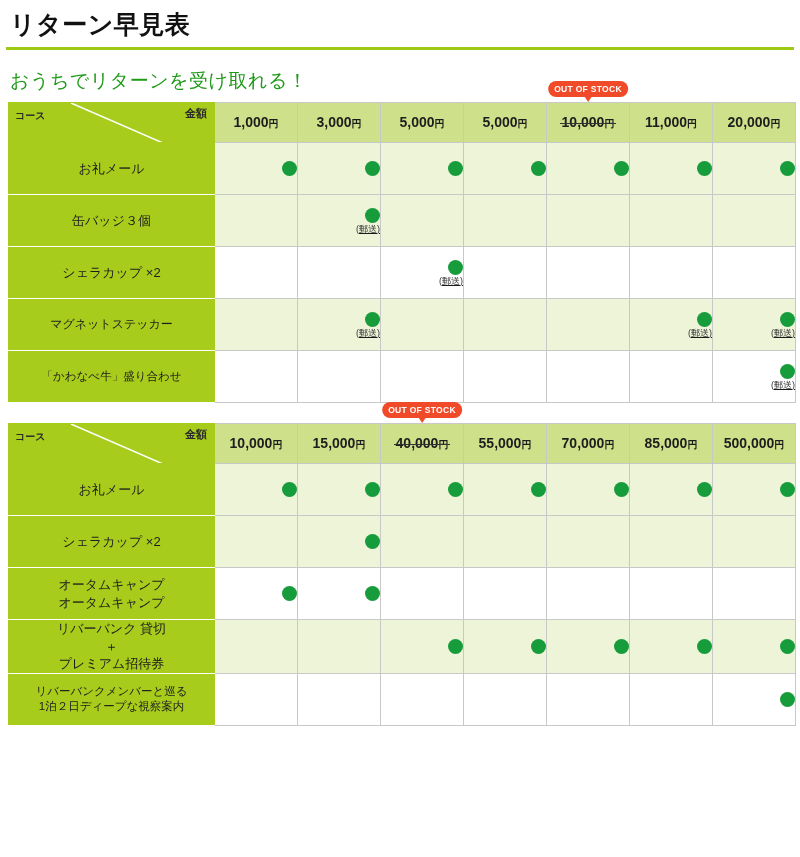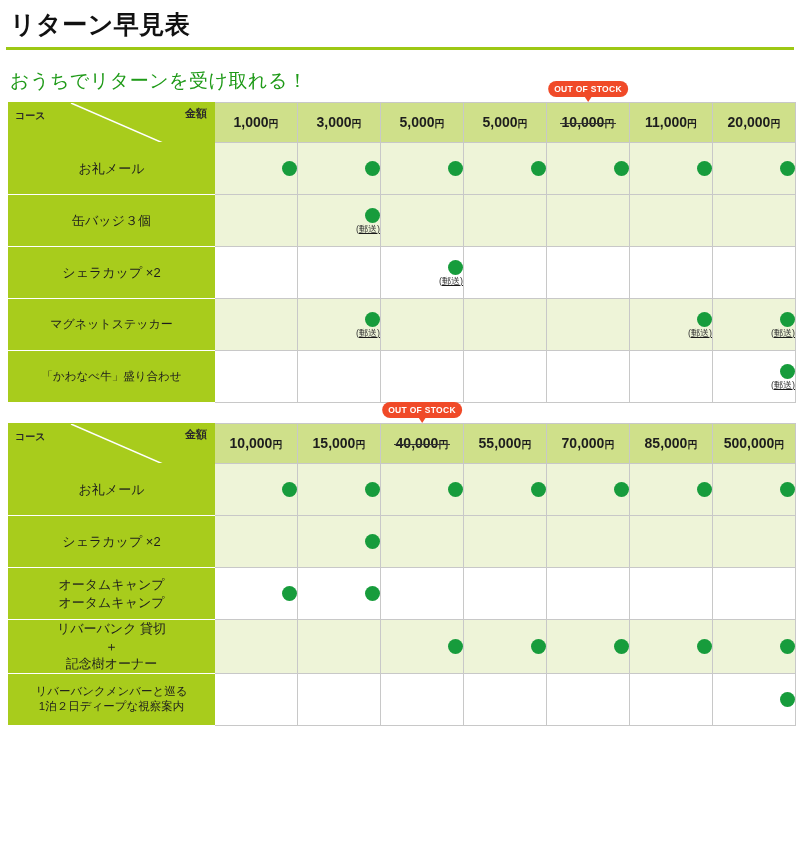--- a/index.html
+++ b/index.html
@@ -412,21 +412,21 @@
                 <span class="dot"></span>
               </div>
             </td>
             <td class="cell"></td>
             <td class="cell"></td>
             <td class="cell"></td>
             <td class="cell"></td>
             <td class="cell"></td>
           </tr>
           <tr>
-            <td class="rowlabel"><span>リバーバンク 貸切</span><br><span>＋</span><br><span>記念樹オーナー</span></td>
+            <td class="rowlabel"><span>リバーバンク 貸切</span><br><span>＋</span><br><span>プレミアム招待券</span></td>
             <td class="cell tint"></td>
             <td class="cell tint"></td>
             <td class="cell tint">
               <div class="cellwrap">
                 <span class="dot"></span>
               </div>
             </td>
             <td class="cell tint">
               <div class="cellwrap">
                 <span class="dot"></span>

